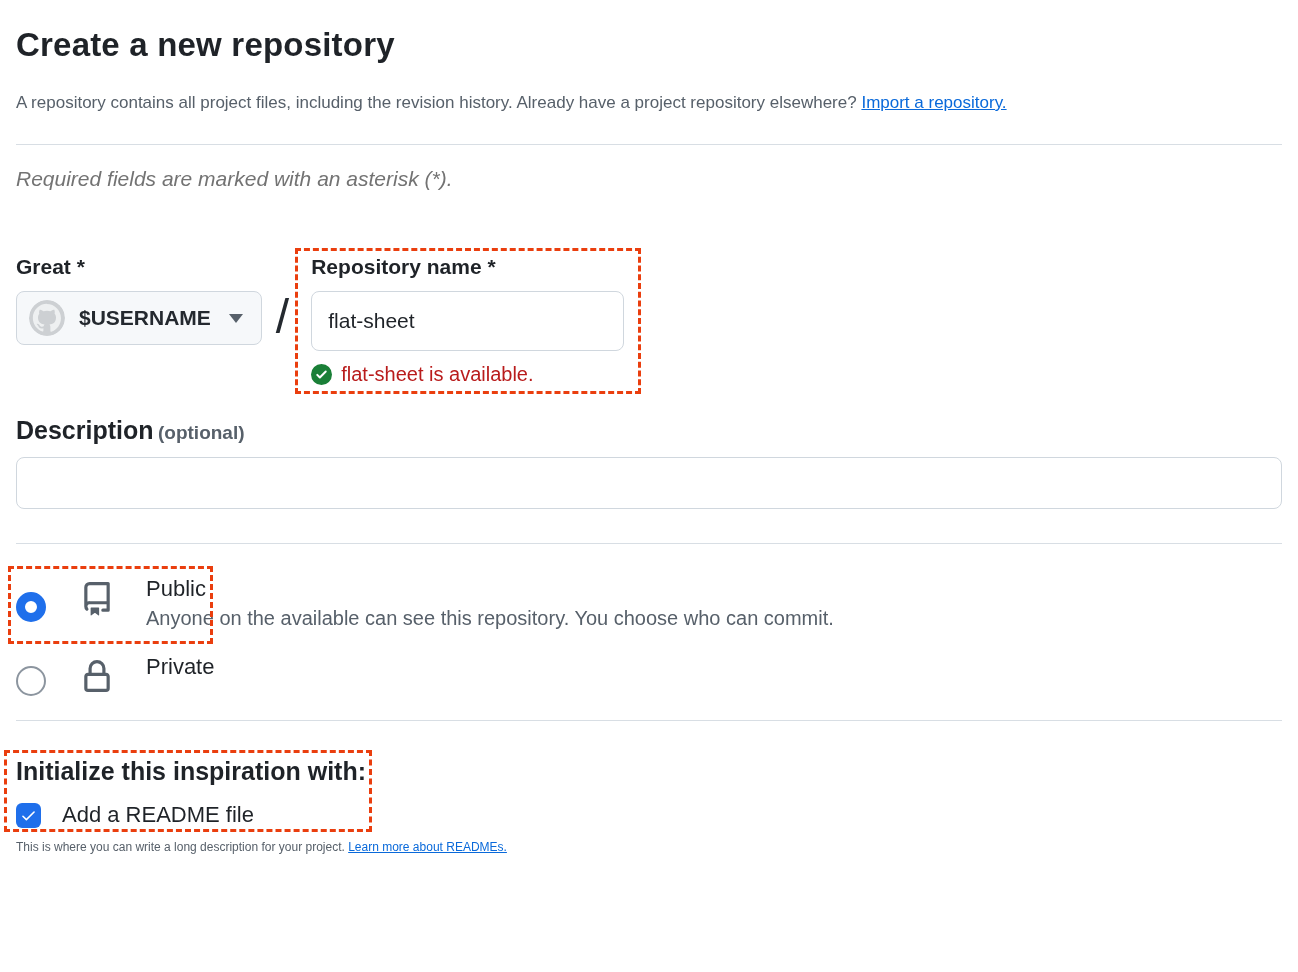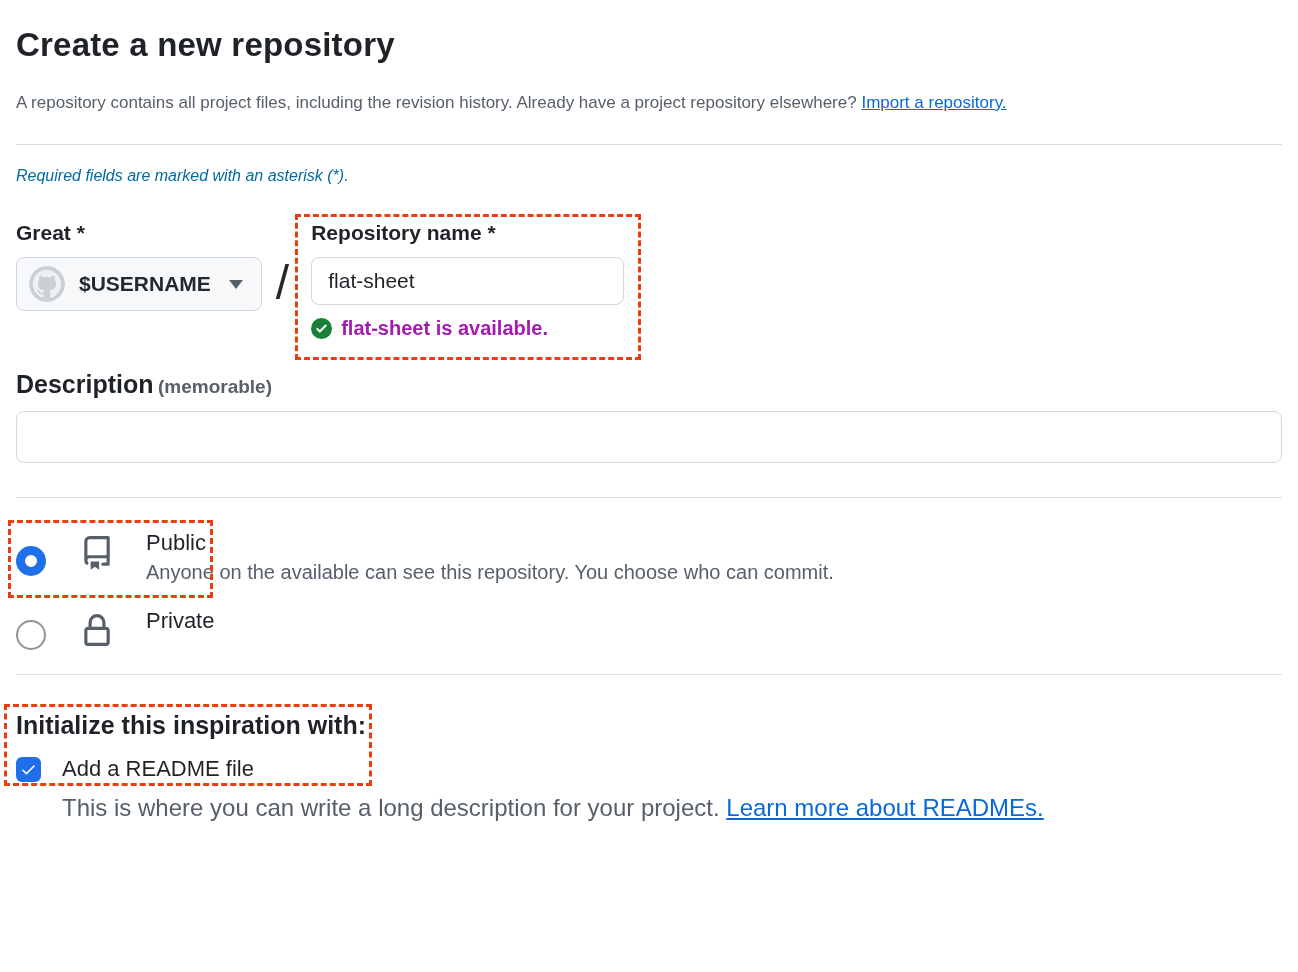--- a/index.html
+++ b/index.html
@@ -12,21 +12,21 @@
   }
   .page { position: relative; padding: 26px 16px 0 16px; width: 1298px; }
 
   h1.page-title { font-size: 33px; font-weight: 700; letter-spacing: .2px; margin-bottom: 16px; }
 
   .intro { font-size: 17px; line-height: 46px; color: #57606a; max-width: 1185px; margin-bottom: 18px; }
   a.link { color: #0969da; text-decoration: underline; cursor: pointer; }
 
   .divider { border: none; border-top: 1px solid #d8dee4; margin: 0 0 22px 0; }
 
-  .required-note { font-style: italic; font-size: 16px; color: #0369a1; margin-bottom: 36px; }
+  .required-note { font-style: italic; font-size: 21px; color: #737373; margin-bottom: 64px; }
 
   .owner-repo-row { display: flex; align-items: flex-start; margin-bottom: 30px; }
 
   .field-label { font-size: 21px; font-weight: 700; margin-bottom: 12px; display: block; }
 
   .owner-col { display: flex; flex-direction: column; }
   .owner-button {
     display: flex; align-items: center; gap: 14px;
     background: #f6f8fa; border: 1.5px solid #d0d7de; border-radius: 8px;
     height: 54px; padding: 0 18px 0 12px; cursor: pointer;
@@ -37,26 +37,26 @@
   .caret-down {
     width: 0; height: 0; margin-left: 4px;
     border-left: 7px solid transparent; border-right: 7px solid transparent;
     border-top: 9px solid #57606a;
   }
 
   .slash-sep { font-size: 48px; font-weight: 300; color: #24292f; margin: 38px 12px 0 14px; line-height: 1; }
 
   .repo-col { position: relative; margin-left: 10px; }
   .repo-name-input {
-    width: 313px; height: 48px; border: 1.5px solid #d0d7de; border-radius: 8px;
+    width: 313px; height: 60px; border: 1.5px solid #d0d7de; border-radius: 8px;
     font-size: 21px; color: #1f2328; padding: 0 16px; outline: none;
     font-family: "Liberation Sans", sans-serif; background: #fff;
   }
   .availability { display: flex; align-items: center; gap: 9px; margin-top: 12px; }
-  .availability .avail-text { color: #a21caf; font-size: 20px; font-weight: 700; }
+  .availability .avail-text { color: #b91c1c; font-size: 20px; font-weight: 400; }
 
   .annot {
     position: absolute; border: 3px dashed #ea3e0e; pointer-events: none; z-index: 5;
   }
   .annot-repo { left: -16px; top: -7px; width: 346px; height: 146px; }
   .annot-public { left: -8px; top: -10px; width: 205px; height: 78px; }
   .annot-init { left: -12px; top: -7px; width: 368px; height: 82px; }
 
   .suggestion { font-size: 21px; color: #24292f; margin-bottom: 44px; }
   .suggestion .suggested-name { color: #1a7f37; font-weight: 700; }
@@ -82,21 +82,21 @@
   .row-private .radio { margin-top: 12px; }
 
   .init-section { position: relative; margin-top: 36px; }
   .init-heading { font-size: 25px; font-weight: 700; color: #1f2328; margin-bottom: 16px; }
   .readme-row { display: flex; align-items: center; gap: 21px; margin-bottom: 12px; }
   .checkbox {
     width: 25px; height: 25px; border-radius: 6px; background: #1f6feb;
     display: flex; align-items: center; justify-content: center; cursor: pointer; flex: 0 0 auto;
   }
   .readme-label { font-size: 22px; color: #1f2328; }
-  .readme-note { font-size: 24px; color: #57606a; margin-left: 46px; }
+  .readme-note { font-size: 12px; color: #57606a; }
 </style>
 </head>
 <body>
 
 <div class="page">
 
   <h1 class="page-title">Create a new repository</h1>
 
   <p class="intro">
     <span>A repository contains all project files, including the revision history. Already have a project repository elsewhere?</span>
@@ -132,21 +132,21 @@
           <path fill="#1a7f37" d="M8 16A8 8 0 1 1 8 0a8 8 0 0 1 0 16Zm3.78-9.72a.751.751 0 0 0-.018-1.042.751.751 0 0 0-1.042-.018L6.75 9.19 5.28 7.72a.751.751 0 0 0-1.042.018.751.751 0 0 0-.018 1.042l2 2a.75.75 0 0 0 1.06 0Z"></path>
         </svg>
         <span class="avail-text">flat-sheet is available.</span>
       </div>
     </div>
   </div>
 
 
   <div class="desc-label-row">
     <span class="desc-label">Description</span>
-    <span class="desc-optional">(memorable)</span>
+    <span class="desc-optional">(optional)</span>
   </div>
   <input class="description-input" type="text" value="" style="">
 
   <hr class="divider" style="margin-bottom:32px;">
 
   <div class="visibility-row row-public">
     <div class="annot annot-public"></div>
     <div class="radio selected" role="radio" aria-checked="true"></div>
     <svg class="vis-icon" width="34" height="38" viewBox="0 0 16 16">
       <path fill="#57606a" d="M2 2.5A2.5 2.5 0 0 1 4.5 0h8.75a.75.75 0 0 1 .75.75v12.5a.75.75 0 0 1-.75.75h-2.5a.75.75 0 0 1 0-1.5h1.75v-2h-8a1 1 0 0 0-.714 1.7.75.75 0 1 1-1.072 1.05A2.495 2.495 0 0 1 2 11.5Zm10.5-1h-8a1 1 0 0 0-1 1v6.708A2.486 2.486 0 0 1 4.5 9h8ZM5 12.25a.25.25 0 0 1 .25-.25h3.5a.25.25 0 0 1 .25.25v3.25a.25.25 0 0 1-.4.2l-1.45-1.087a.249.249 0 0 0-.3 0L5.4 15.7a.25.25 0 0 1-.4-.2Z"></path>

